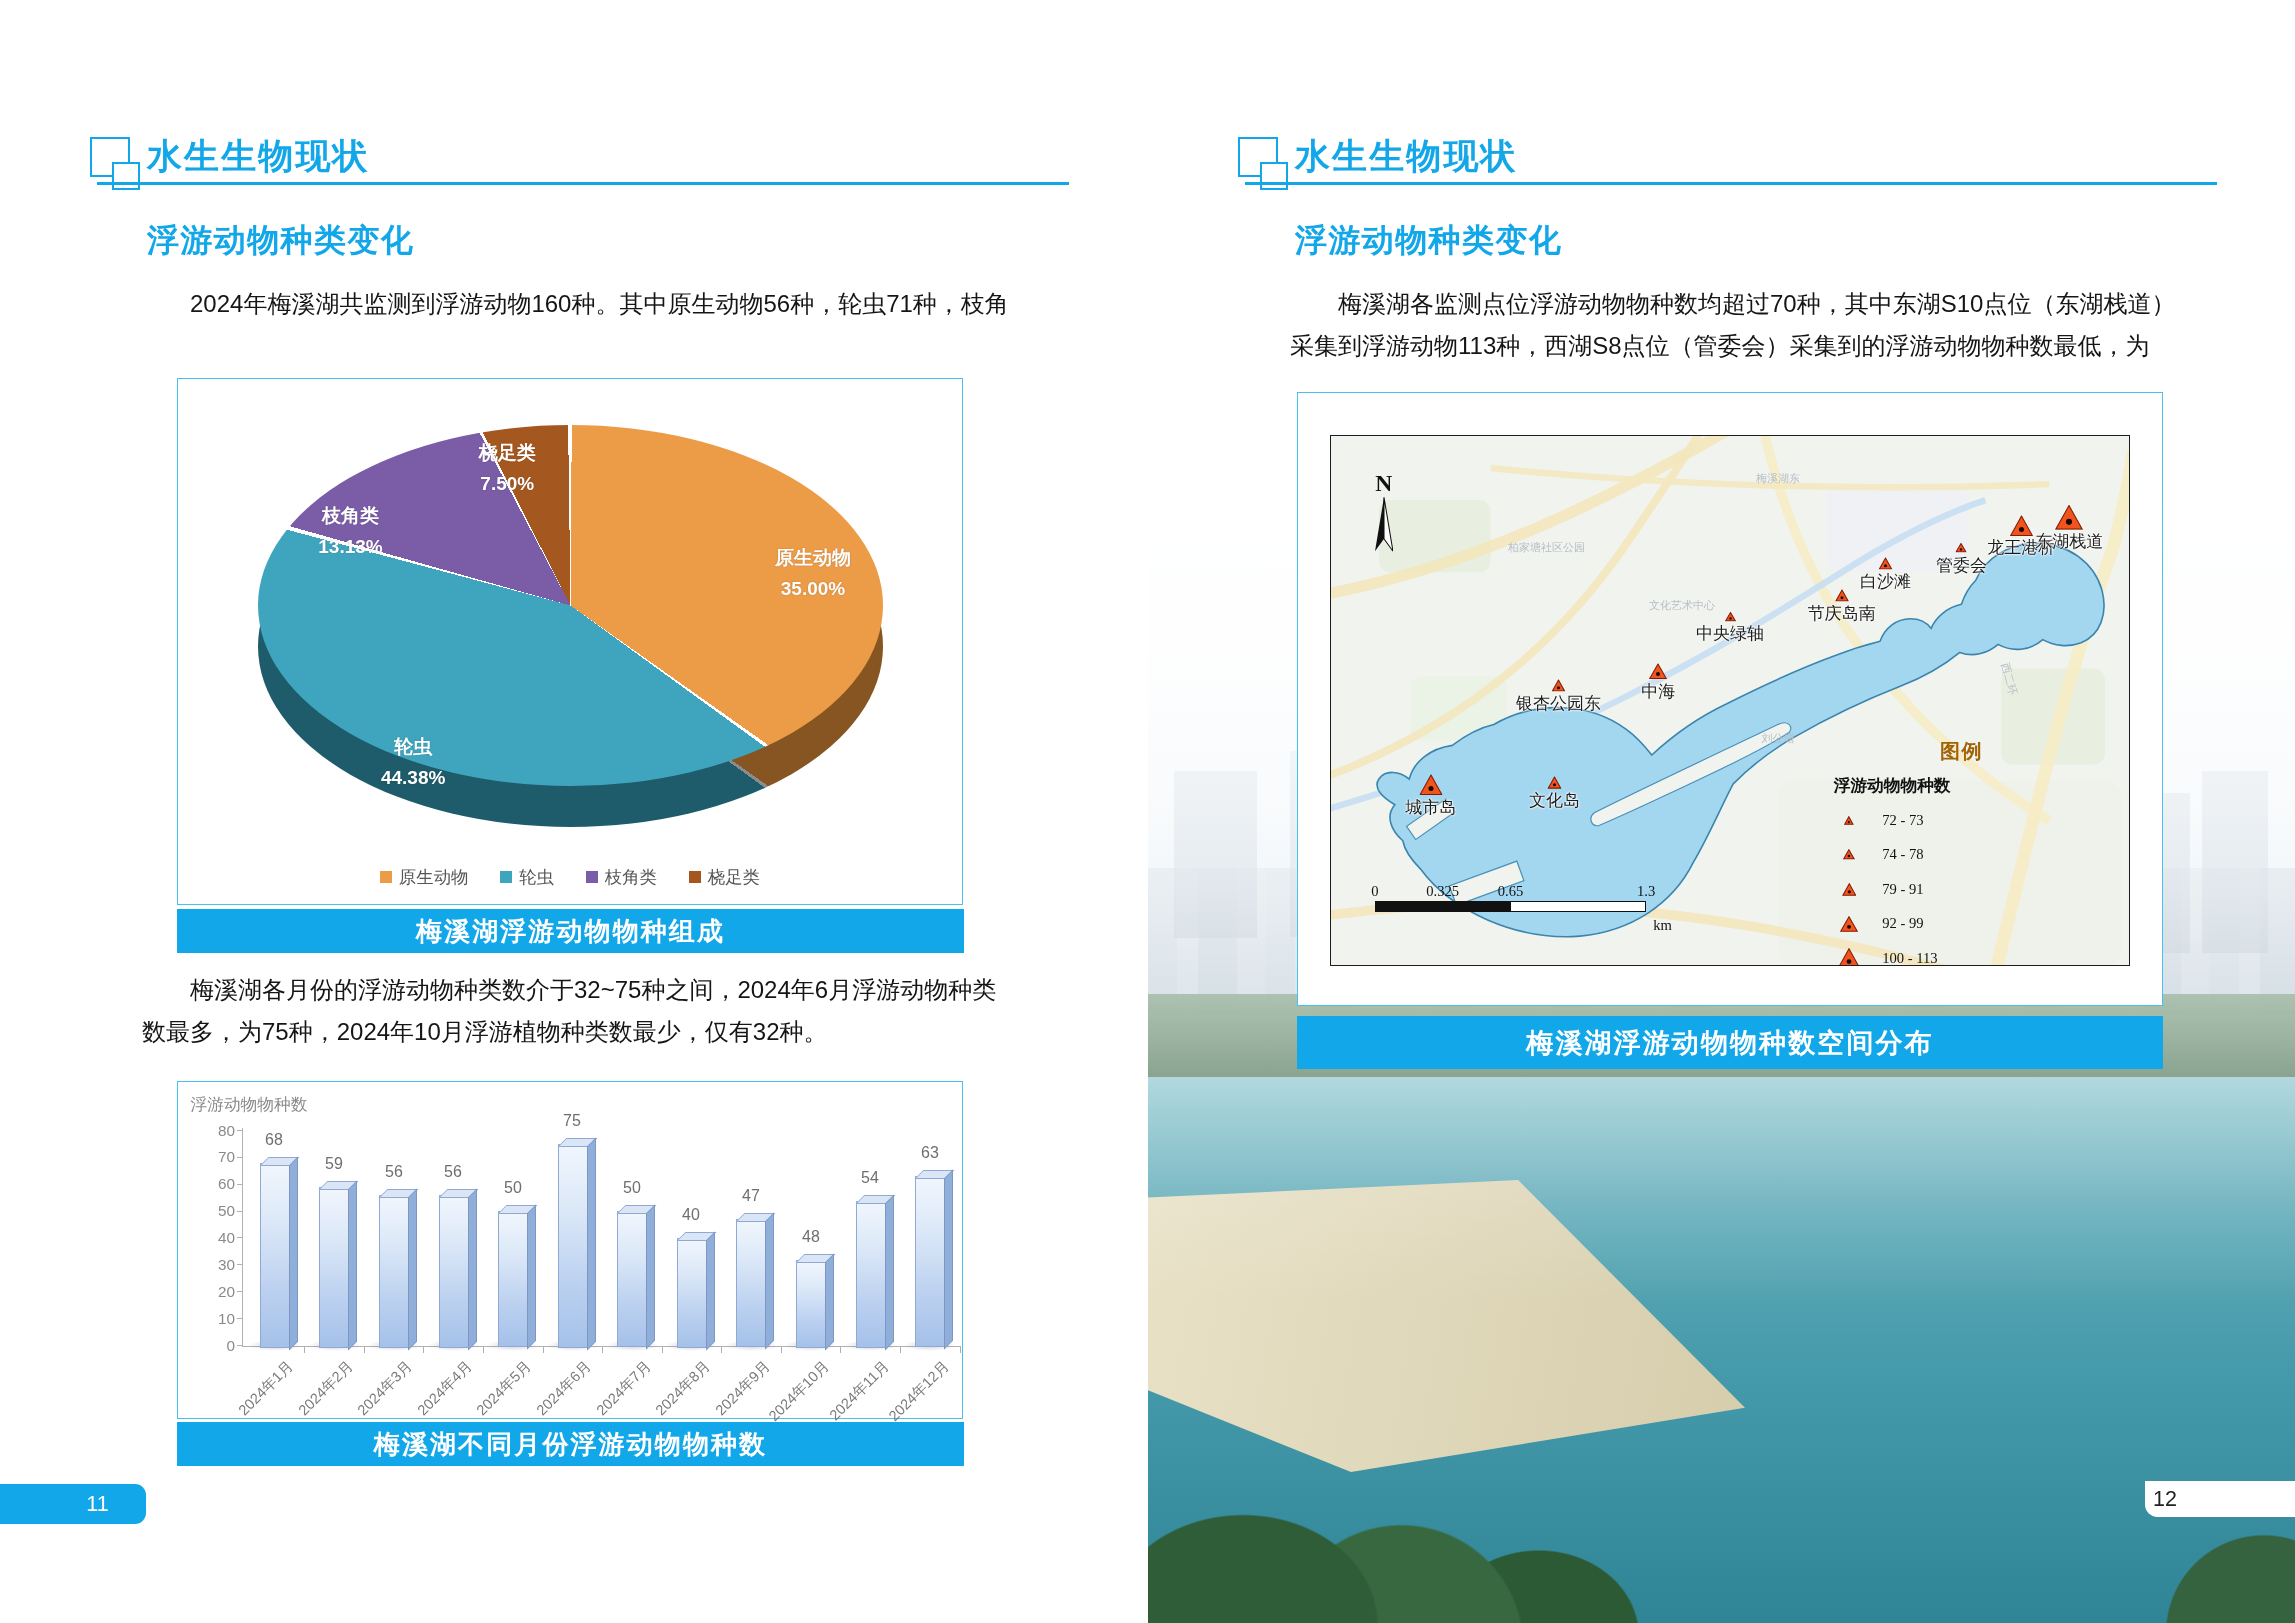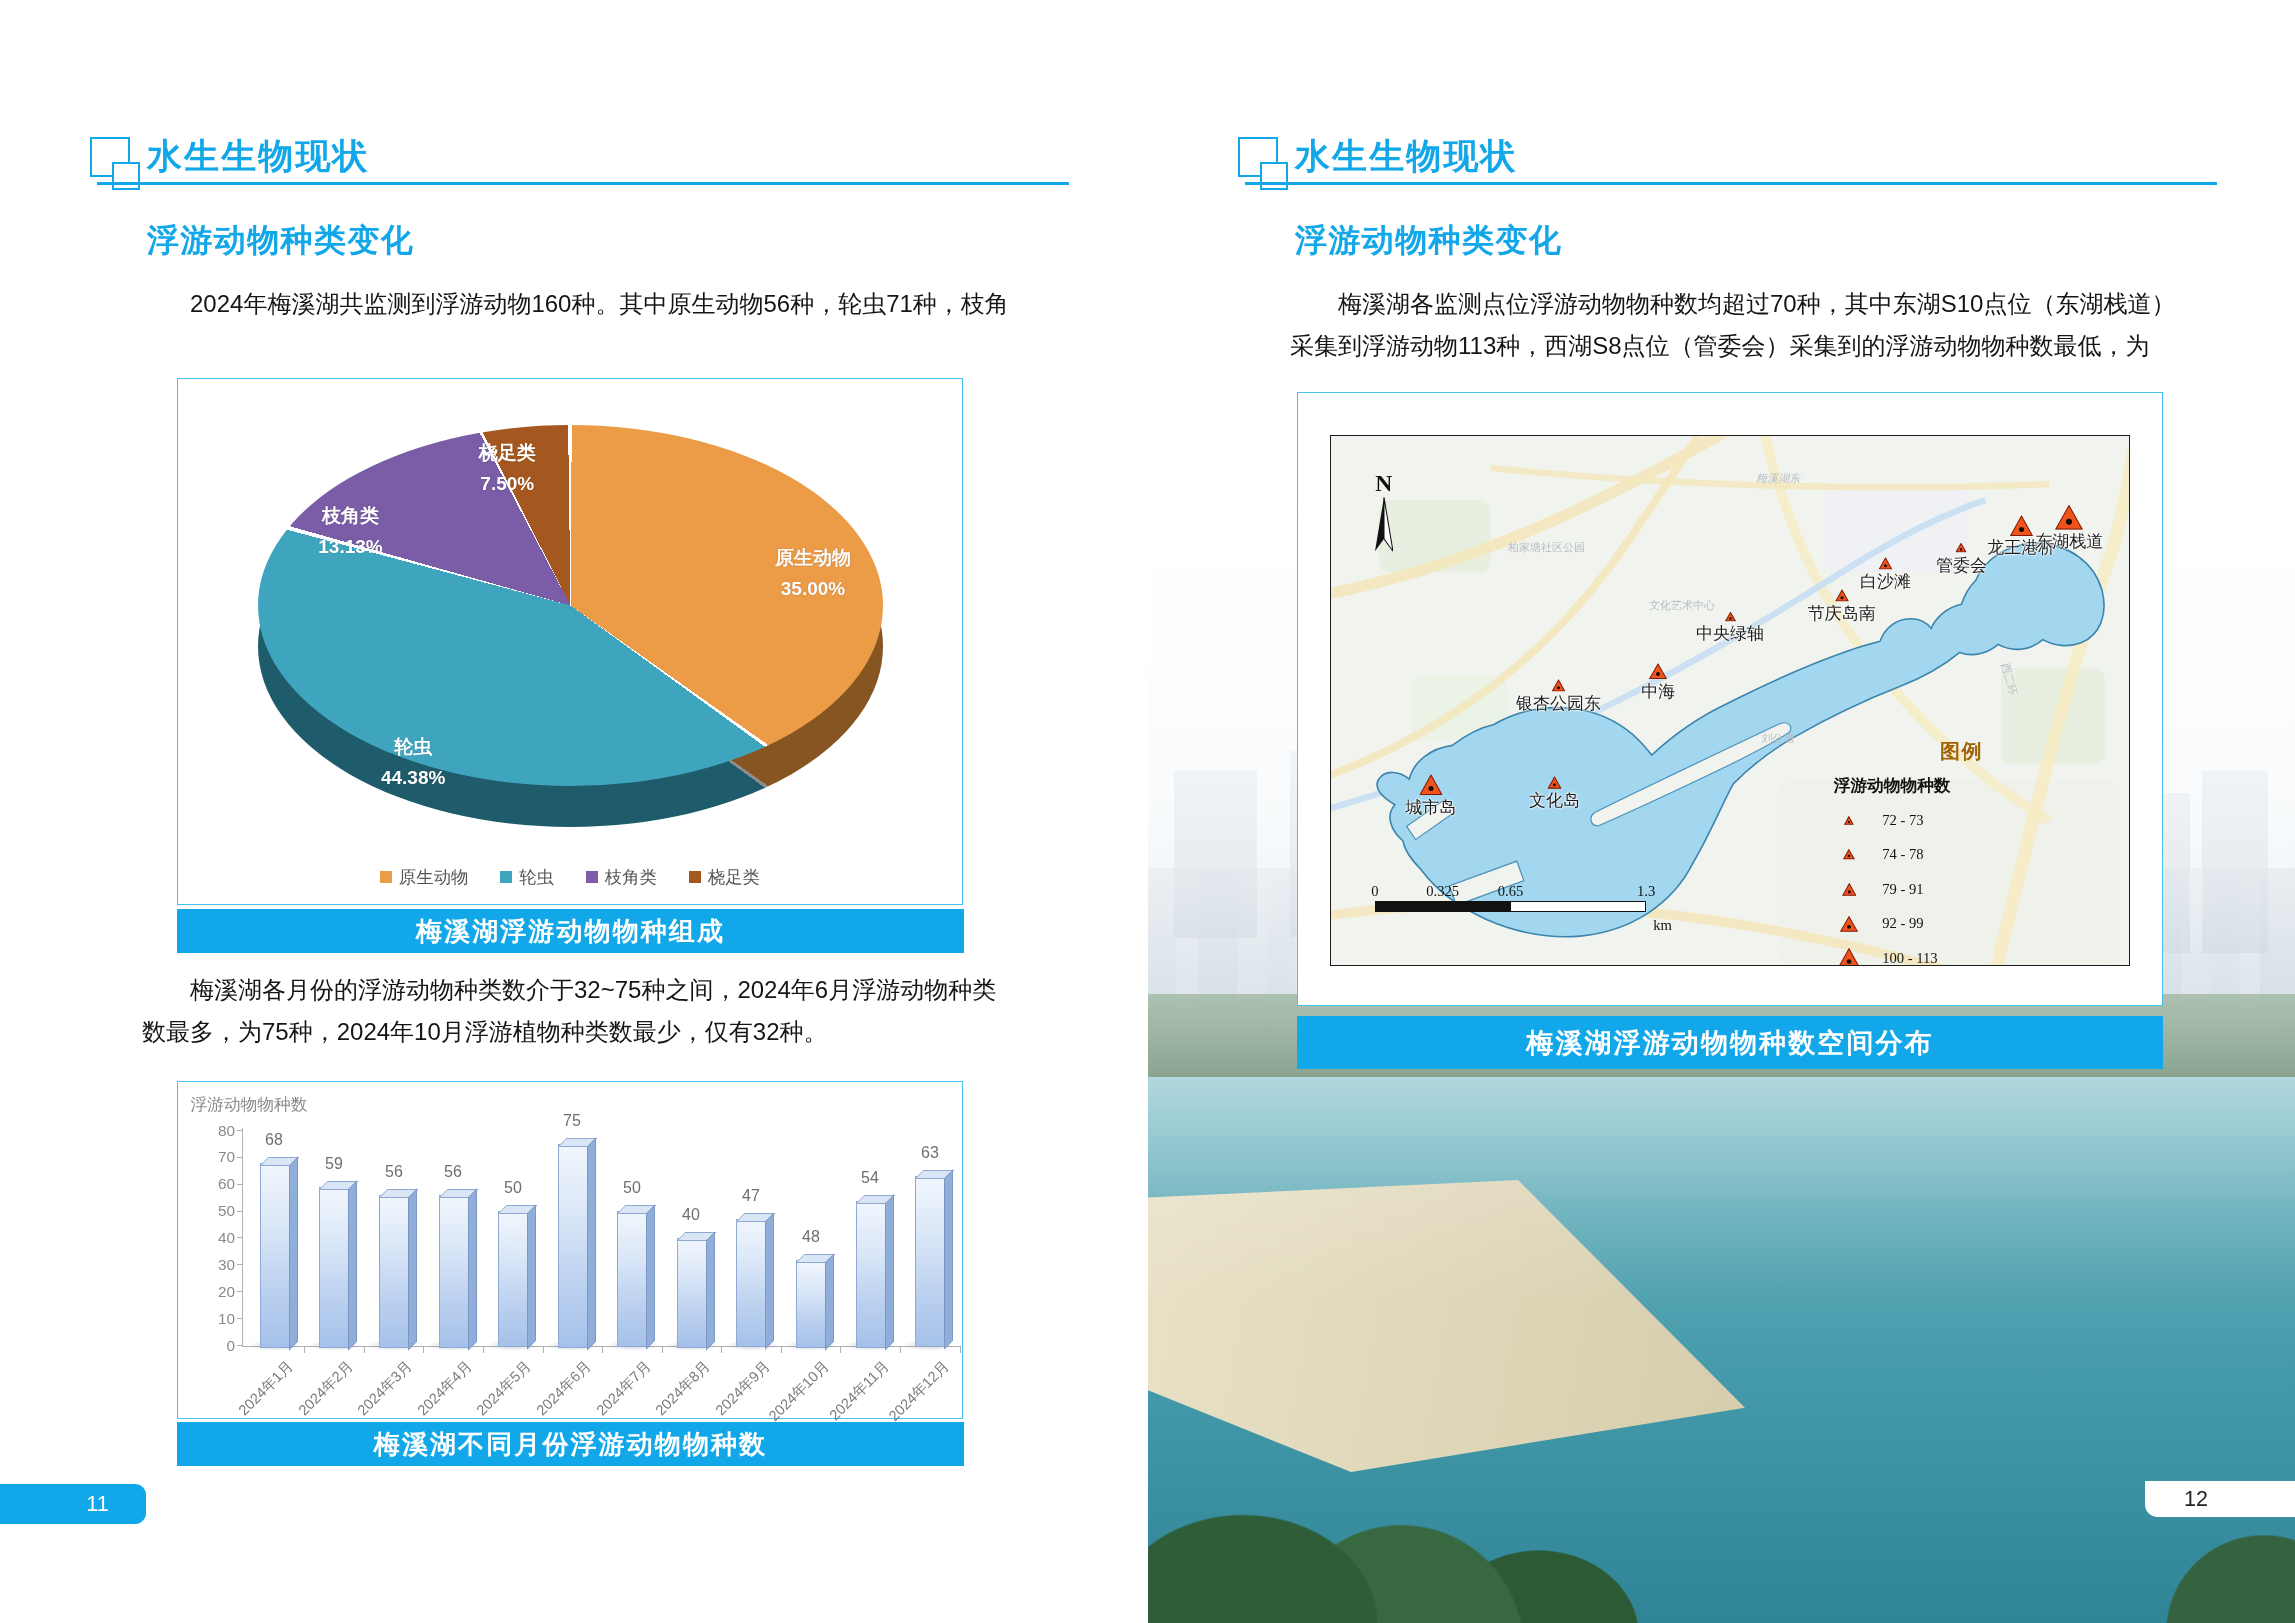--- a/index.html
+++ b/index.html
@@ -61,21 +61,21 @@
   
   .cap1{left:177px;top:909px;width:787px;height:44px;}
   .cap2{left:177px;top:1422px;width:787px;height:44px;}
   .cap3{left:149px;top:1016px;width:866px;height:53px;font-size:27px;}
 
   
   .tab11{position:absolute;left:0;top:1484px;width:146px;height:40px;background:#12a7e8;color:#fff;
          border-radius:0 11px 11px 0;display:flex;align-items:center;justify-content:center;
          padding-left:49px;box-sizing:border-box;font-size:21.5px;}
   .tab12{position:absolute;left:997px;top:1481px;width:150px;height:36px;background:#fff;color:#222;
-         border-radius:0 0 0 12.5px;display:flex;align-items:center;padding-left:39px;box-sizing:border-box;font-size:21.5px;}
+         border-radius:0 0 0 12.5px;display:flex;align-items:center;padding-left:8px;box-sizing:border-box;font-size:21.5px;}
 
   
   .photo{position:absolute;left:0;top:479px;width:1147px;height:1145px;
          background:linear-gradient(180deg,#eef3f8 0%,#e3ecf3 30%,#d4e3ec 44%);}
   .skyline{position:absolute;left:0;top:389px;width:100%;height:146px;opacity:.5;
            background:repeating-linear-gradient(90deg,#a2b3c1 0 29px,#b3c1cc 29px 50px,#97a9b8 50px 89px,#aebdc8 89px 118px);}
   .tower{position:absolute;background:#9db0c0;opacity:.62;}
   .t1{left:26px;top:292px;width:83px;height:167px;} .t2{left:142px;top:272px;width:66px;height:186px;}
   .t3{left:229px;top:326px;width:49px;height:132px;} .t4{left:991px;top:314px;width:51px;height:160px;}
   .t5{left:1054px;top:292px;width:66px;height:182px;} .t6{left:902px;top:355px;width:43px;height:118px;}
@@ -380,21 +380,21 @@
     <circle cx="16.5" cy="20.400000000000002" r="3.63" fill="#140a05"></circle>
               </svg><div class="mlab">龙王港桥</div></div>
             <div class="marker" style="left: 92.5%; top: 18.5%;"><svg width="28" height="25" viewBox="0 0 40 36">
     <polygon points="20,1 39,35 1,35" fill="#f0531c" stroke="#801b05" stroke-width="1.5"></polygon>
     <circle cx="20" cy="24.48" r="4.4" fill="#140a05"></circle>
               </svg><div class="mlab">东湖栈道</div></div>
           </div>
         <div id="bgLabelLayer">
             <div class="bg-label" style="left: 27%; top: 21%;">柏家塘社区公园</div>
             <div class="bg-label" style="left: 44%; top: 32%;">文化艺术中心</div>
-            <div class="bg-label" style="left: 56%; top: 8%; font-style: italic;">梅溪湖东</div>
+            <div class="bg-label" style="left: 56%; top: 8%;">梅溪湖东</div>
             <div class="bg-label" style="left: 56%; top: 57%;">刘公塘</div>
             <div class="bg-label" style="left: 85%; top: 46%; transform: translate(-50%, -50%) rotate(75deg);">西二环</div>
           </div>
 
         <div class="map-legend">
           <div class="mleg-title">图例</div>
           <div class="mleg-sub">浮游动物物种数</div>
           <div id="mlegRows">
               <div class="mleg-row">
                 <span class="tri">

